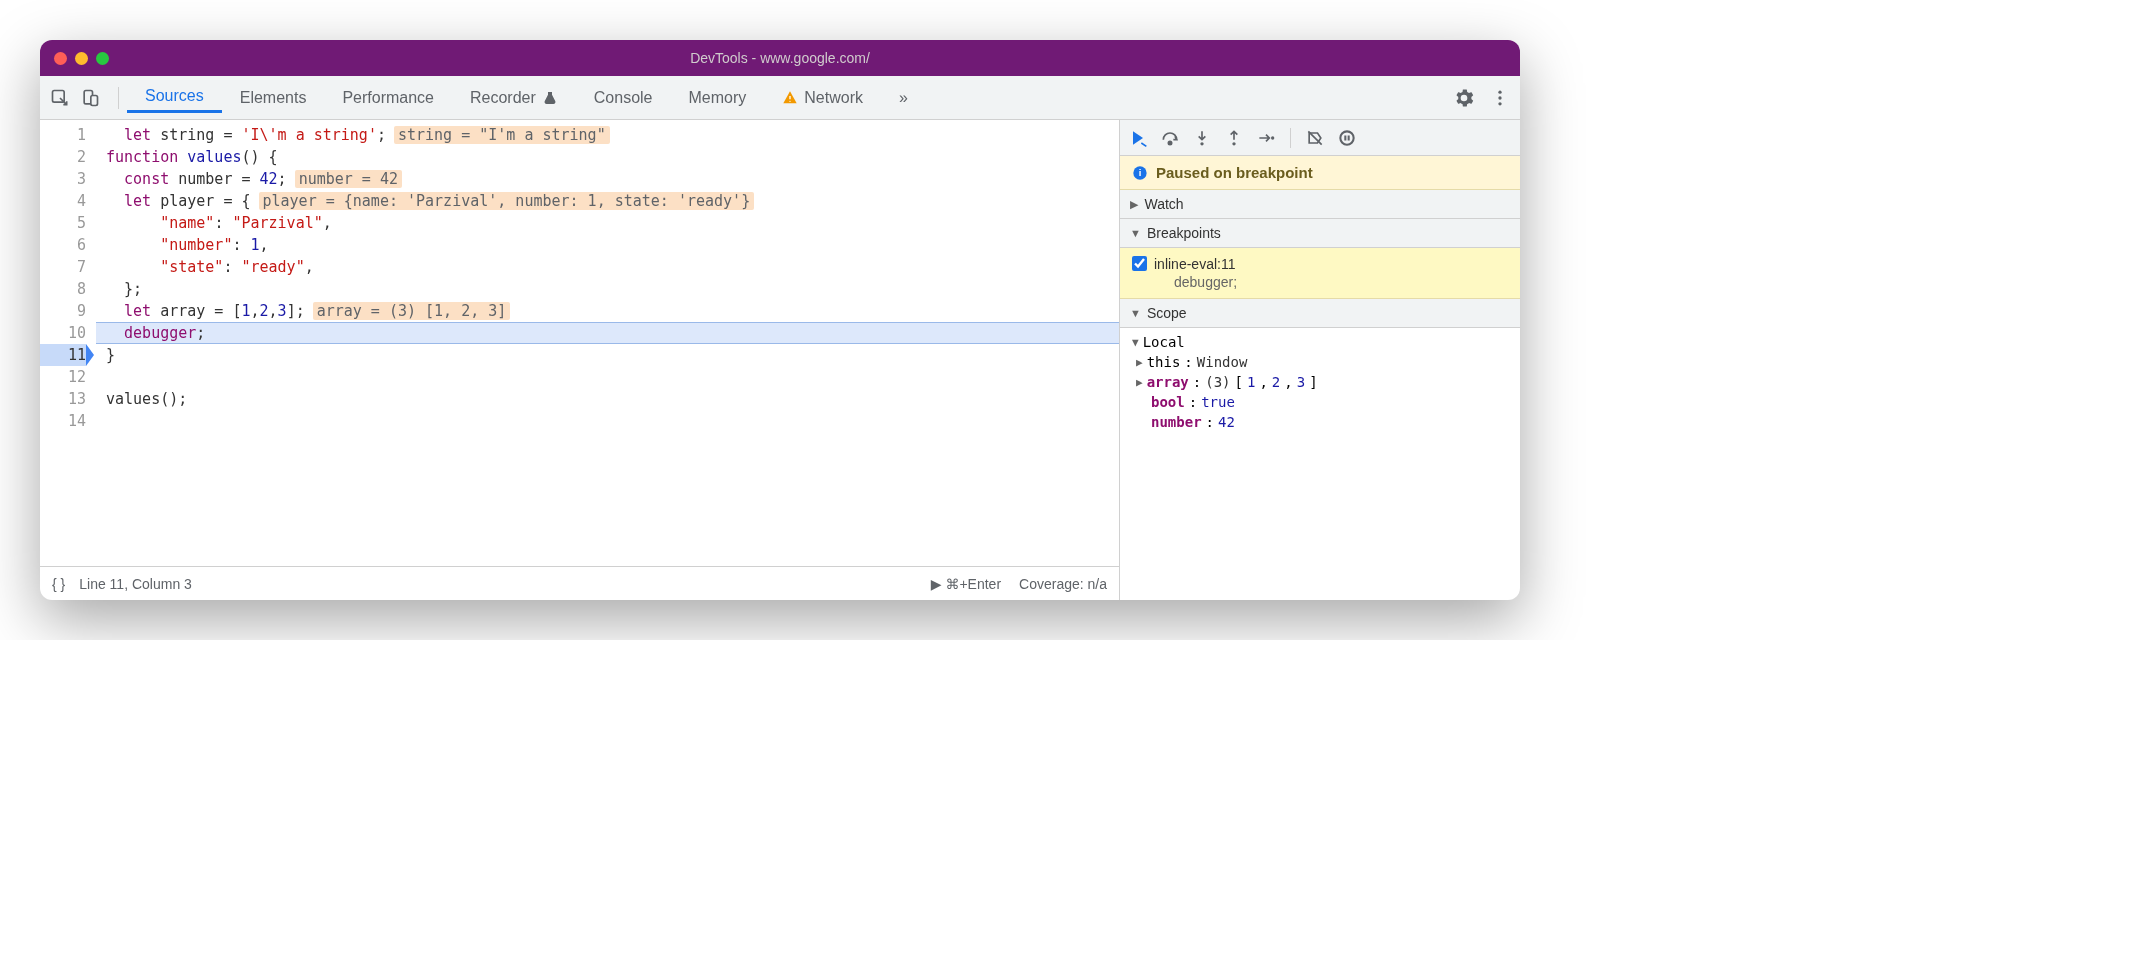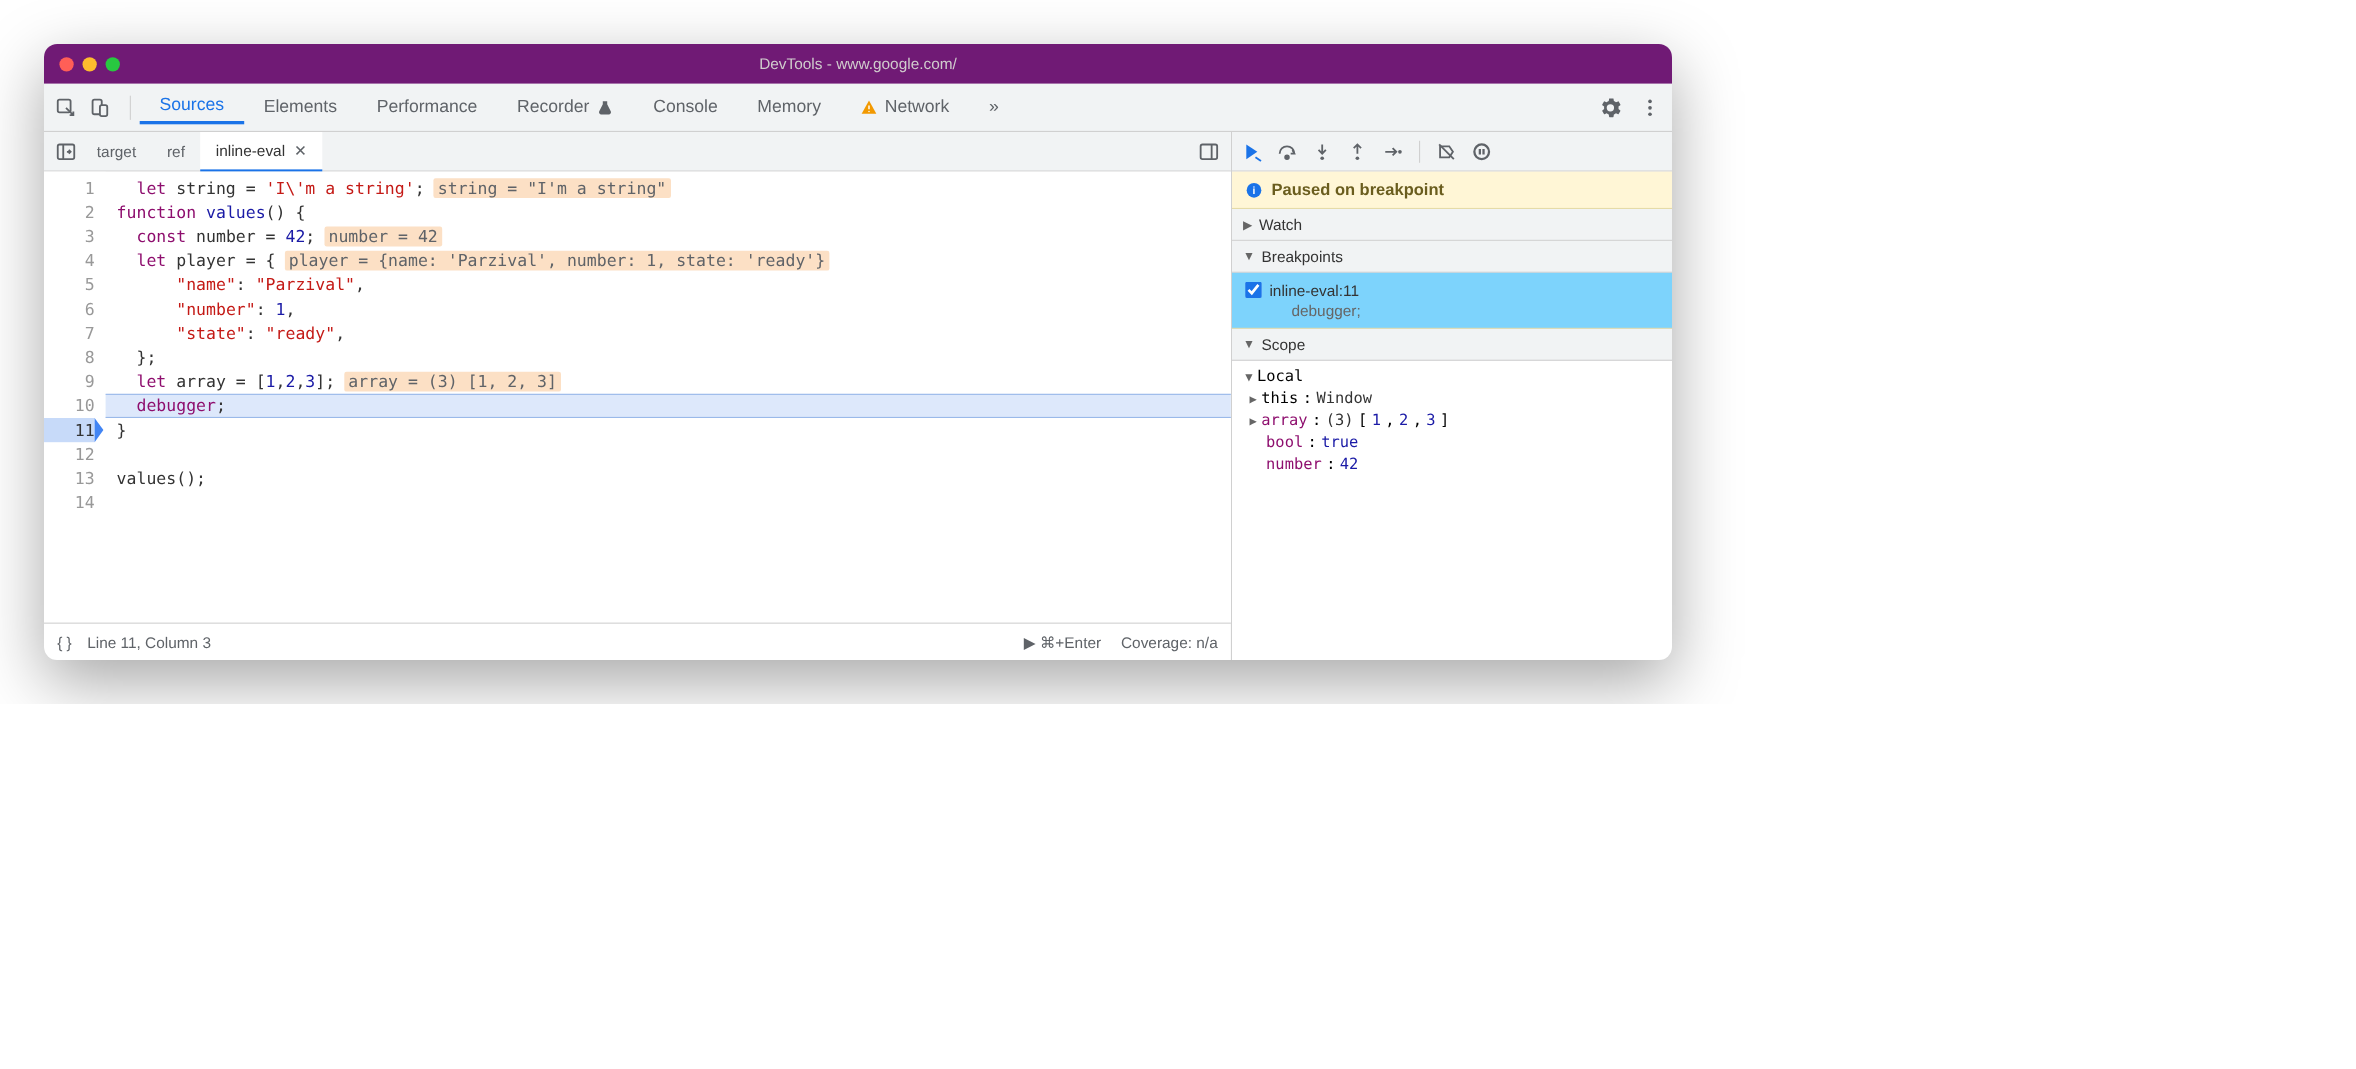--- a/index.html
+++ b/index.html
@@ -46,28 +46,28 @@
 .sb-right { margin-left: auto; display: flex; gap: 18px; align-items: flex-start; }
 .right { width: 400px; display: flex; flex-direction: column; overflow: hidden; }
 .dbg-toolbar { height: 36px; background: #f1f3f4; border-bottom: 1px solid #d0d0d0; display: flex; align-items: center; padding: 0 8px; gap: 12px; }
 .dbg-ico { width: 20px; height: 20px; color: #5f6368; cursor: pointer; }
 .dbg-ico.blue { color: #1a73e8; }
 .dbg-sep { width: 1px; height: 20px; background: #d0d0d0; margin: 0 2px; }
 .paused { background: #fff6d6; padding: 8px 12px; font-size: 15px; color: #6a5d1e; font-weight: 600; display: flex; align-items: center; gap: 8px; border-bottom: 1px solid #e5dba8; }
 .info-ico { width: 16px; height: 16px; color: #1a73e8; }
 .section-hdr { background: #f1f3f4; padding: 6px 10px; font-size: 14px; color: #333; display: flex; align-items: center; gap: 6px; border-bottom: 1px solid #d0d0d0; cursor: pointer; }
 .tri { font-size: 11px; color: #666; }
-.bp-item { background: #7dd3fc; padding: 8px 12px 8px 34px; font-size: 14px; border-bottom: 1px solid #e5dba8; }
+.bp-item { background: #fef9c3; padding: 8px 12px 8px 34px; font-size: 14px; border-bottom: 1px solid #e5dba8; }
 .bp-item .chk { position: absolute; margin-left: -22px; accent-color: #1a73e8; width: 15px; height: 15px; }
 .bp-name { color: #333; }
 .bp-code { color: #666; margin-top: 2px; margin-left: 20px; }
 .scope-body { padding: 4px 0; font-family: "Menlo", monospace; font-size: 14px; }
 .scope-line { padding: 2px 12px; display: flex; align-items: center; gap: 4px; }
 .sc-indent { padding-left: 16px; }
-.sc-key { color: #8e0e6e; }
+.sc-key { color: #8e0e6e; font-weight: bold; }
 .sc-val { color: #333; }
 .sc-this { color: #000000; }
 .sc-blue { color: #1a1aa6; }
 svg { display: block; }
 </style>
 </head>
 <body>
 
 <div class="window">
 
@@ -119,37 +119,20 @@
       <svg class="tb-icon" viewBox="0 0 24 24" fill="currentColor">
           <circle cx="12" cy="5" r="2"></circle>
           <circle cx="12" cy="12" r="2"></circle>
           <circle cx="12" cy="19" r="2"></circle>
         </svg>
     </div>
   </div>
 
   <div class="content">
     <div class="left">
-      <div class="file-tabs">
-        <svg class="ft-icon" viewBox="0 0 24 24" fill="none" stroke="currentColor" stroke-width="2">
-            <rect x="3" y="4" width="18" height="16" rx="2"></rect>
-            <path d="M9 4 L9 20"></path>
-            <path d="M13 12 L17 12 M15 10 L17 12 L15 14"></path>
-          </svg>
-        <div id="file-tabs-container" style="display:flex;">
-            <div class="file-tab">target</div>
-            <div class="file-tab">ref</div>
-            <div class="file-tab active">inline-eval<span class="close-x">✕</span></div>
-          </div>
-        <div style="flex:1"></div>
-        <svg class="ft-icon" viewBox="0 0 24 24" fill="none" stroke="currentColor" stroke-width="2">
-            <rect x="3" y="4" width="18" height="16" rx="2"></rect>
-            <path d="M15 4 L15 20"></path>
-          </svg>
-      </div>
       <div class="editor">
         <div class="gutter" id="gutter">
             <div>1</div>
             <div>2</div>
             <div>3</div>
             <div>4</div>
             <div>5</div>
             <div>6</div>
             <div>7</div>
             <div>8</div>

